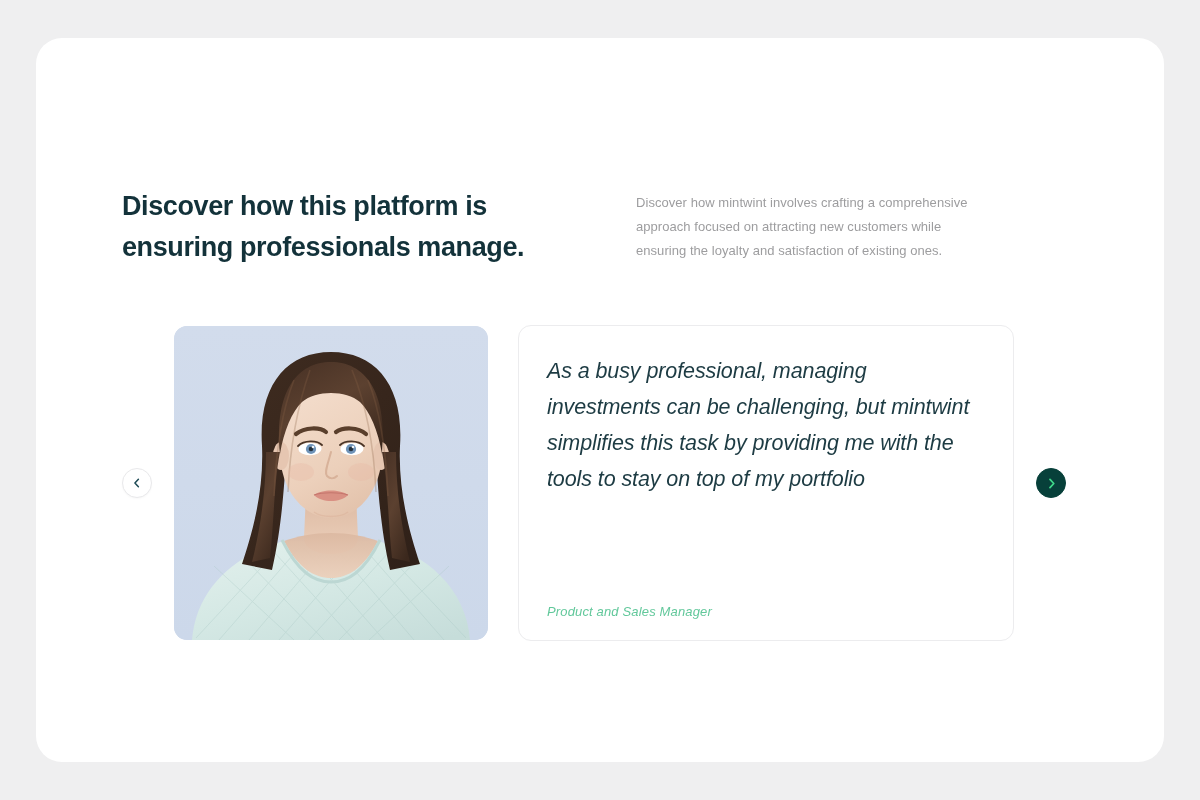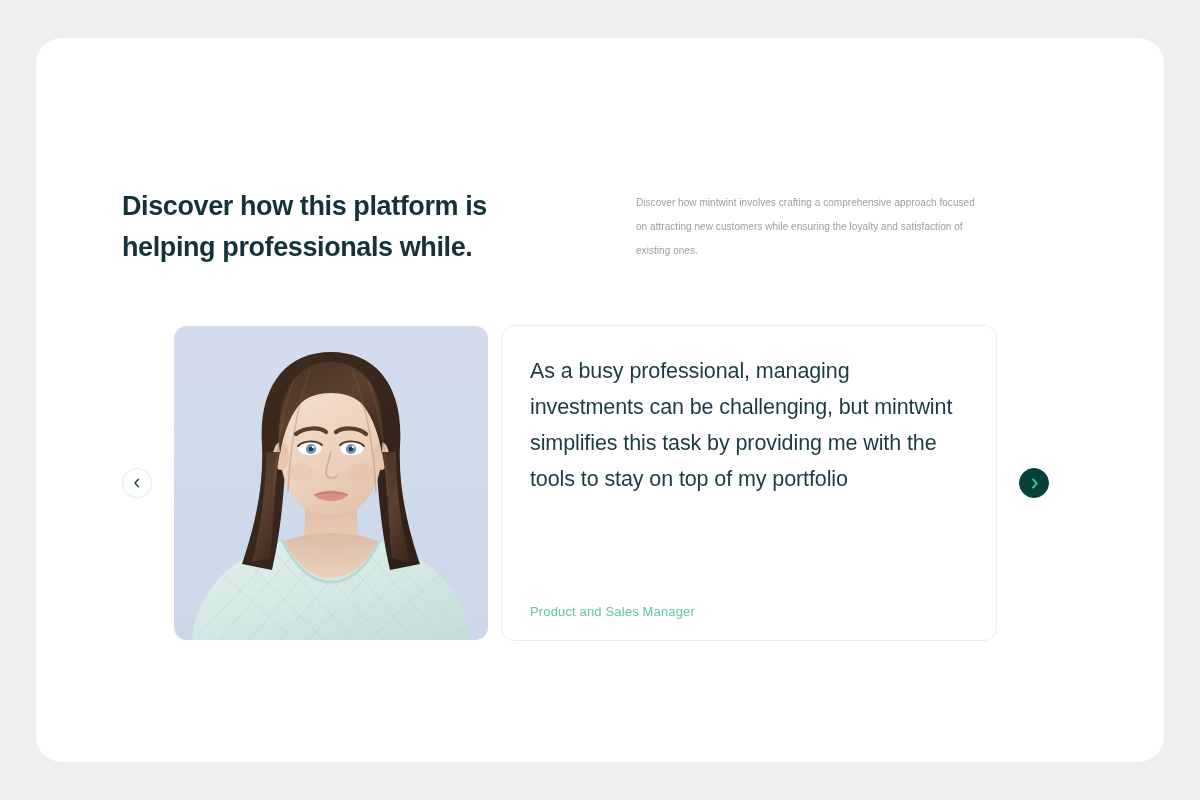--- a/index.html
+++ b/index.html
@@ -53,21 +53,21 @@
     letter-spacing: -0.4px;
     color: #13323a;
   }
 
   .headline .line { display: block; }
 
   .intro {
     flex: 1 1 auto;
     padding-left: 84px;
     padding-top: 5px;
-    font-size: 10px;
+    font-size: 13px;
     line-height: 24px;
     color: #9d9d9f;
     max-width: 424px;
     letter-spacing: 0.05px;
   }
 
   
   .slider {
     position: absolute;
     left: 86px;
@@ -115,29 +115,30 @@
     position: relative;
   }
 
   .photo-wrap svg { display: block; width: 100%; height: 100%; }
 
   
   .quote-card {
     flex: 0 0 auto;
     width: 496px;
     height: 316px;
-    margin-left: 13px;
+    margin-left: 30px;
     background: #ffffff;
     border: 1px solid #ececee;
     border-radius: 13px;
     padding: 27px 28px 22px 28px;
     display: flex;
     flex-direction: column;
     justify-content: flex-start;
     position: relative;
+    font-style: italic;
   }
 
   .quote-text {
     font-size: 21.5px;
     line-height: 36px;
     color: #1d3b43;
     letter-spacing: -0.1px;
     font-weight: 400;
   }
 
@@ -154,21 +155,21 @@
 </head>
 <body>
 
 <div class="stage">
 
   <div class="panel">
 
     <div class="header">
       <h1 class="headline">
         <span class="line">Discover how this platform is</span>
-        <span class="line">helping professionals while.</span>
+        <span class="line">ensuring professionals manage.</span>
       </h1>
       <p class="intro">Discover how mintwint involves crafting a comprehensive approach focused on attracting new customers while ensuring the loyalty and satisfaction of existing ones.</p>
     </div>
 
     <div class="slider">
 
       <button class="nav-btn nav-prev" aria-label="Previous testimonial">
         <span>
           <svg width="12" height="12" viewBox="0 0 12 12" fill="none" aria-hidden="true">
             <path d="M7.4 2.2 L3.9 6 L7.4 9.8" stroke="#1d4a55" stroke-width="1.5" stroke-linecap="round" stroke-linejoin="round"></path>

